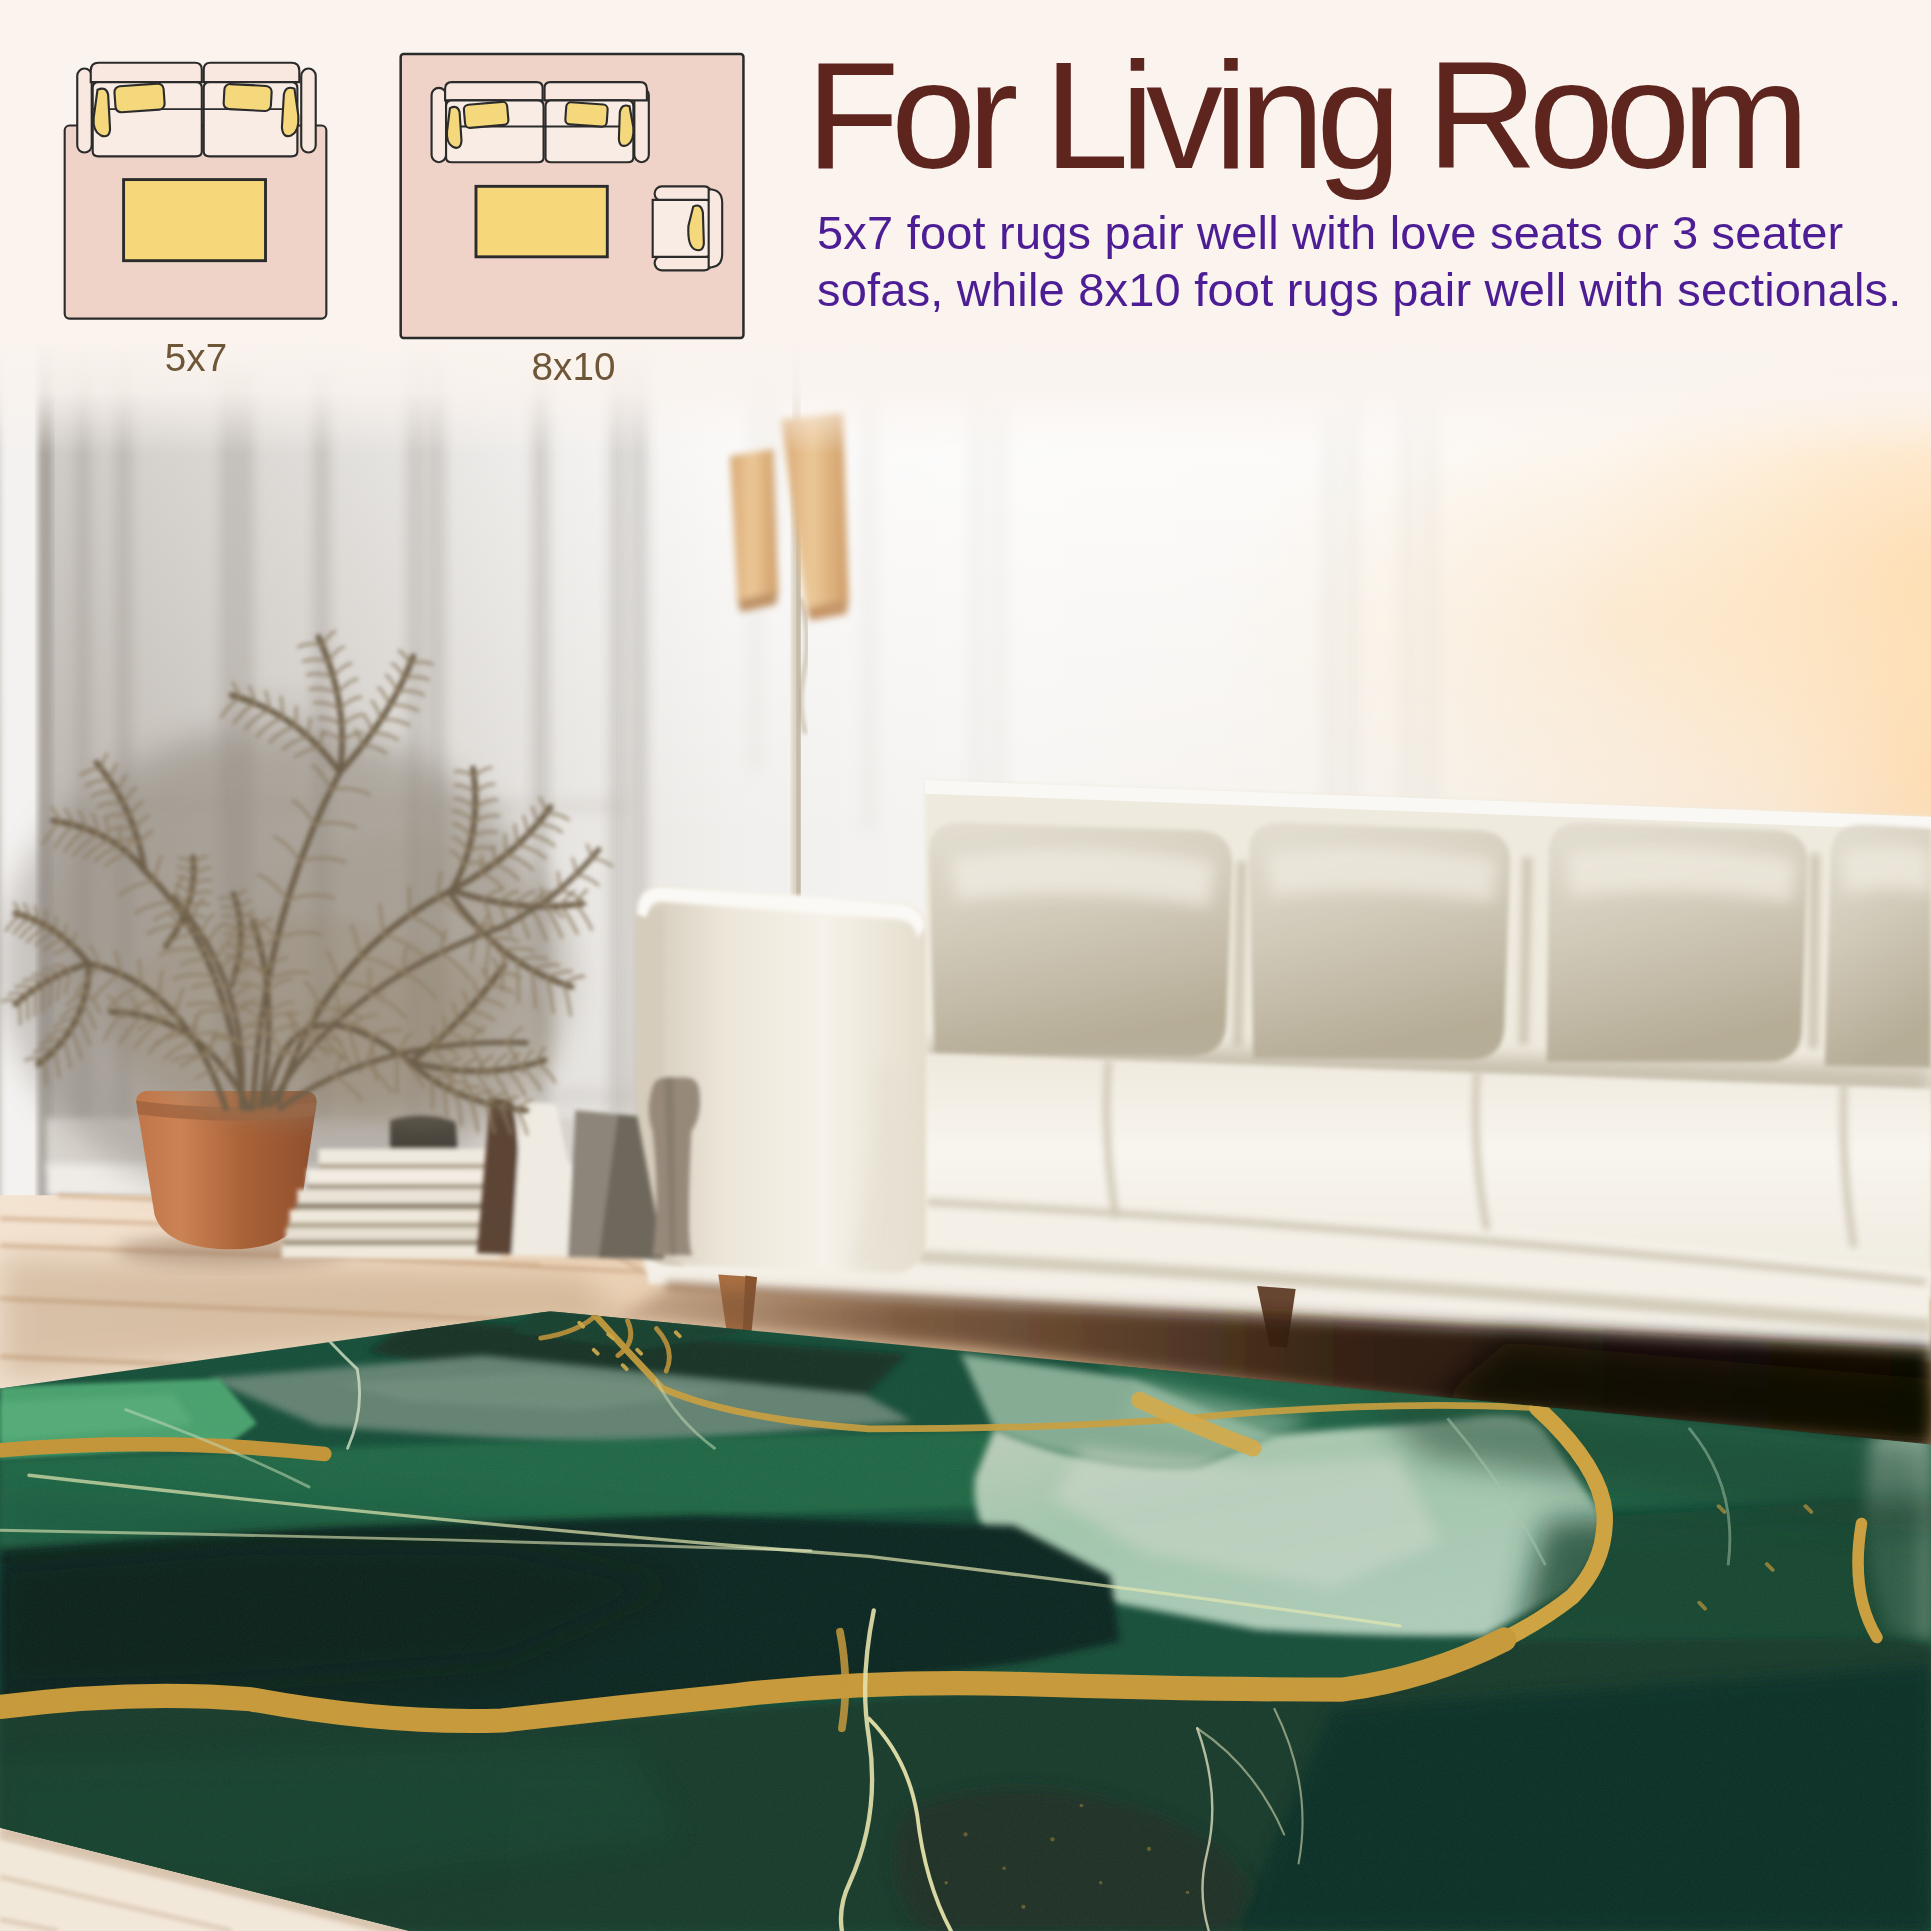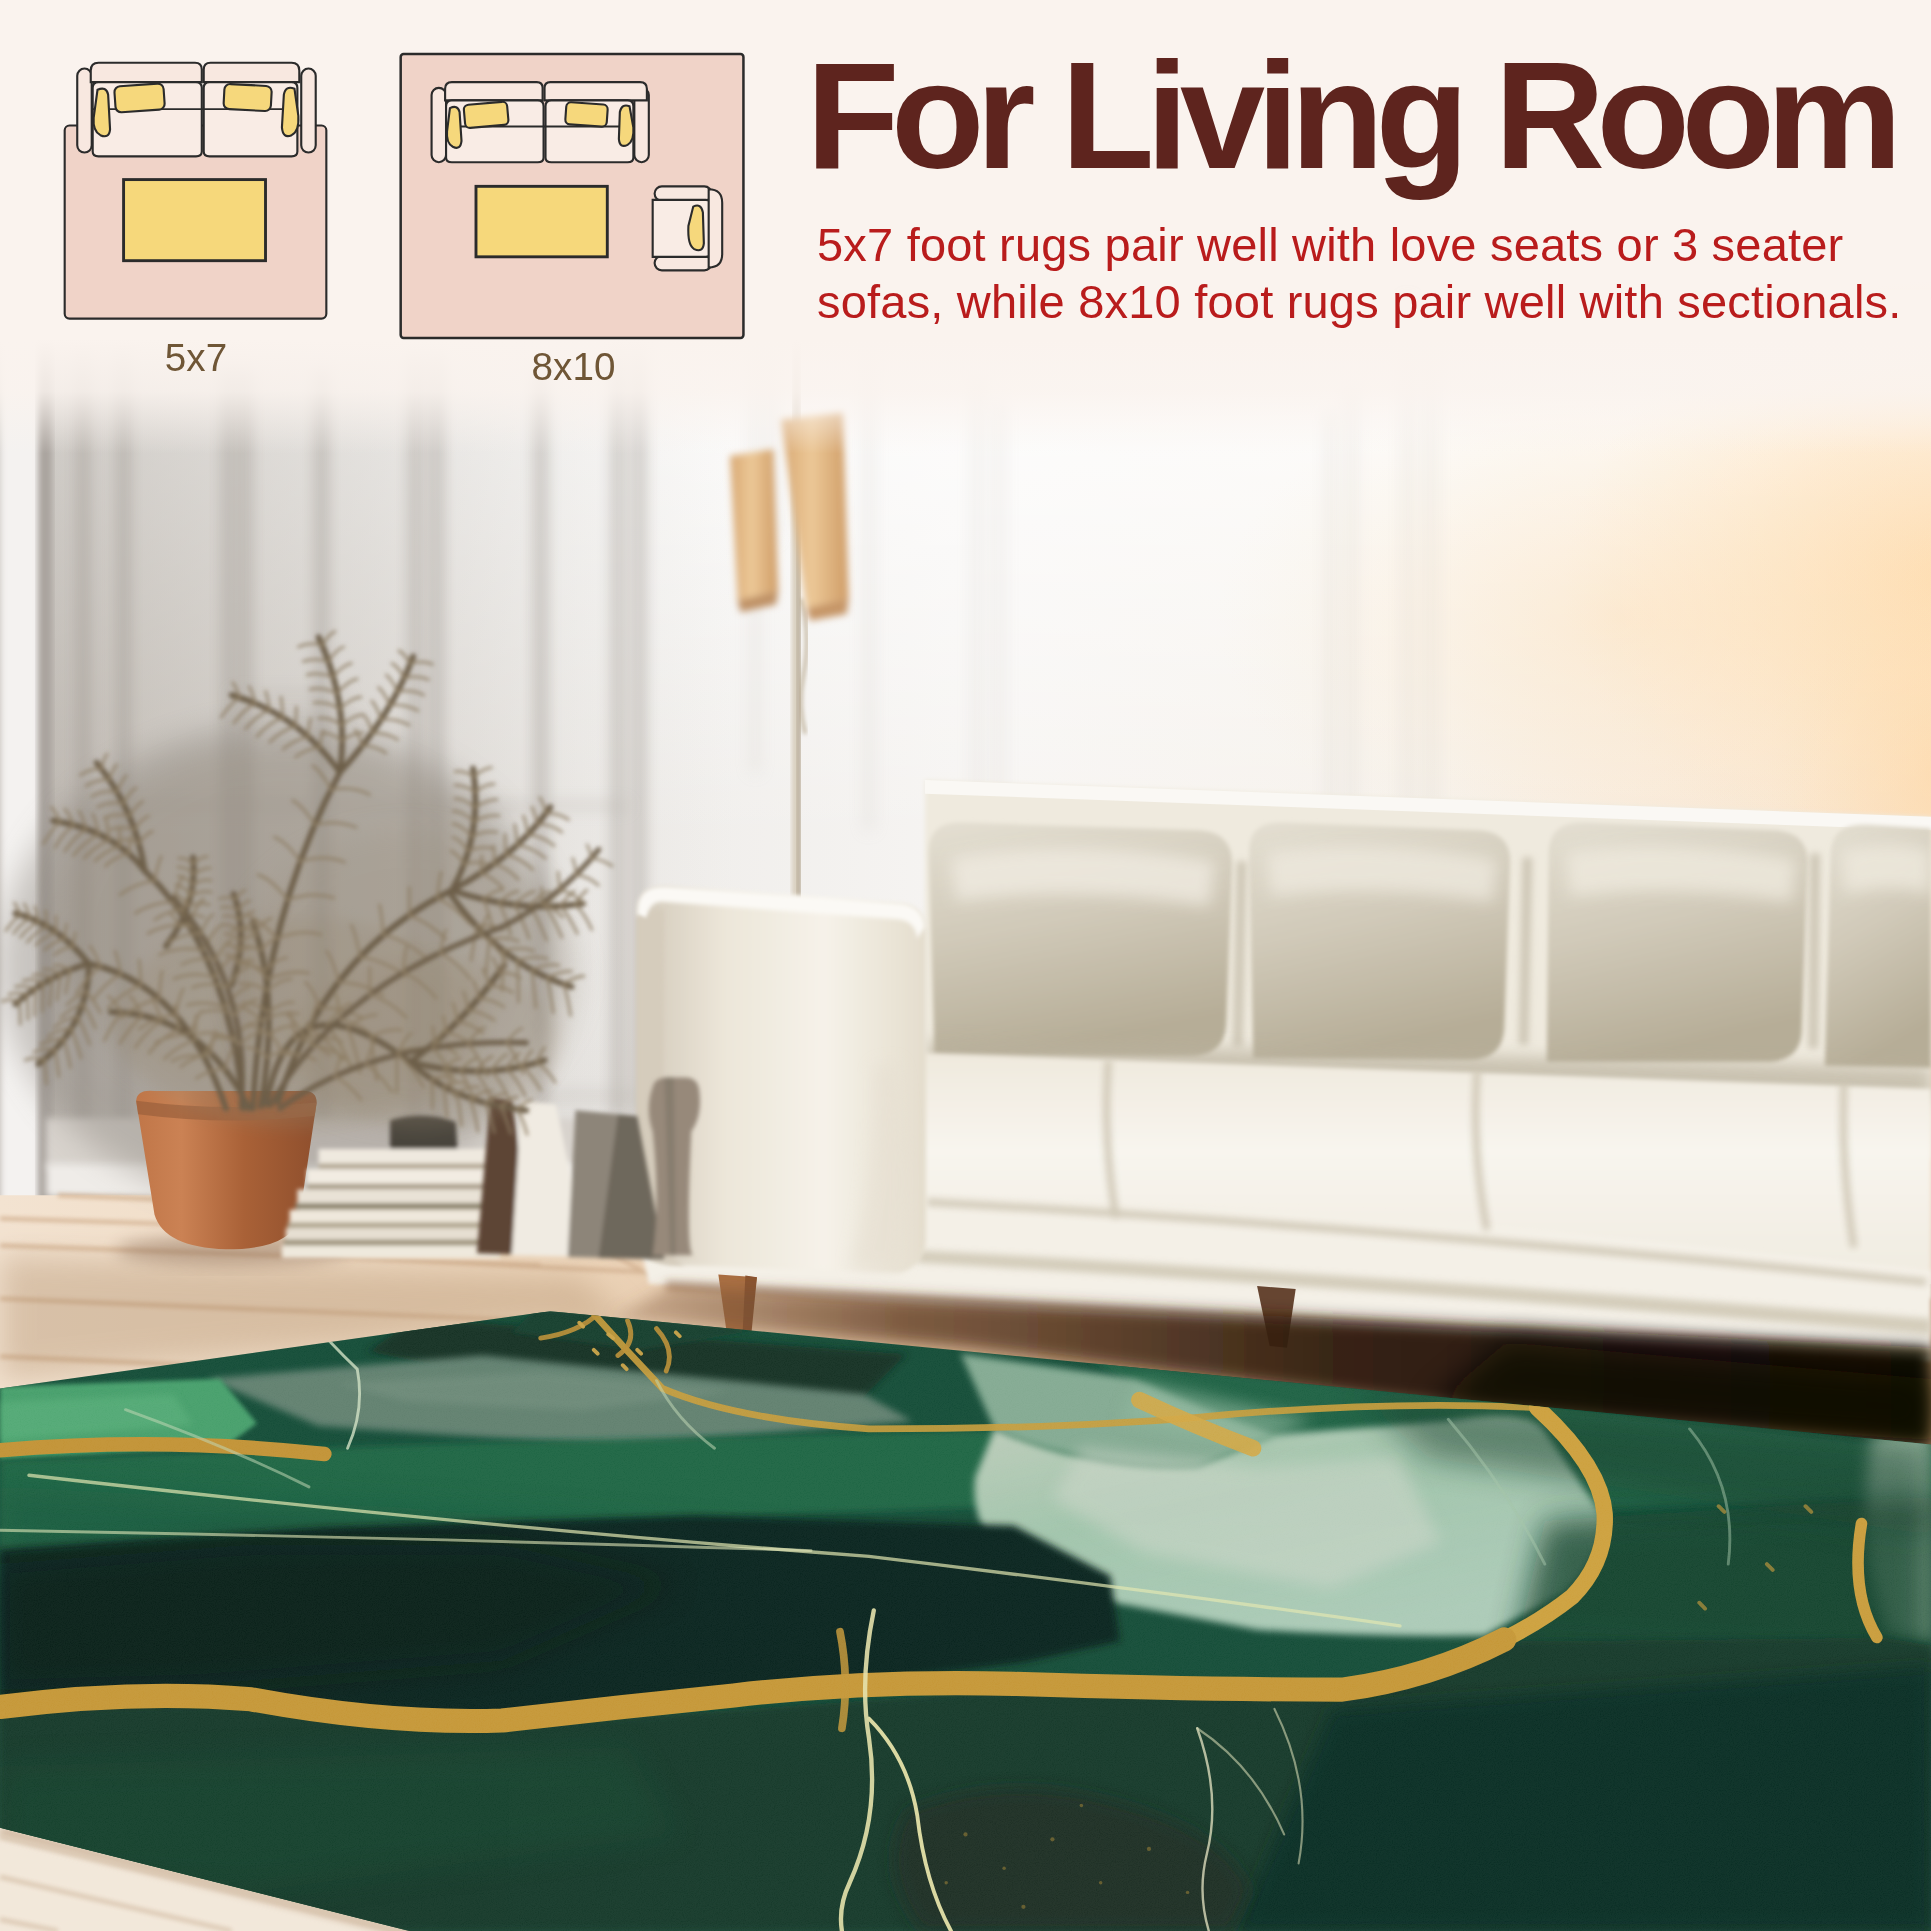--- a/index.html
+++ b/index.html
@@ -1,18 +1,18 @@
 <!DOCTYPE html>
 <html><head><meta charset="utf-8">
 <style>
   html,body{margin:0;padding:0}
   body{width:1931px;height:1931px;position:relative;overflow:hidden;background:#faf3ee;font-family:"Liberation Sans",sans-serif}
   .abs{position:absolute}
-  #head{left:806px;top:27px;font-size:153px;font-weight:bold;color:#5e241e;letter-spacing:-8.5px;white-space:nowrap}
-  #body1{left:817px;top:216px;font-size:47px;color:#b91c1c;line-height:57px;white-space:nowrap;letter-spacing:0.2px}
+  #head{left:806px;top:27px;font-size:153px;font-weight:normal;color:#5e241e;letter-spacing:-8.5px;white-space:nowrap}
+  #body1{left:817px;top:204px;font-size:47px;color:#4c1d95;line-height:57px;white-space:nowrap;letter-spacing:0.2px}
 </style></head>
 <body>
 <svg class="abs" style="left:0;top:0" width="1931" height="1931" viewBox="0 0 2000 2000">
 <defs>
   <linearGradient id="wallg" x1="0" y1="0" x2="1" y2="0">
     <stop offset="0" stop-color="#c6c0ba"></stop>
         <stop offset="0.08" stop-color="#d6d1cb"></stop>
     <stop offset="0.3" stop-color="#eeece9"></stop>
         <stop offset="0.52" stop-color="#f7f5f3"></stop>
     <stop offset="0.75" stop-color="#f6f1ea"></stop>

